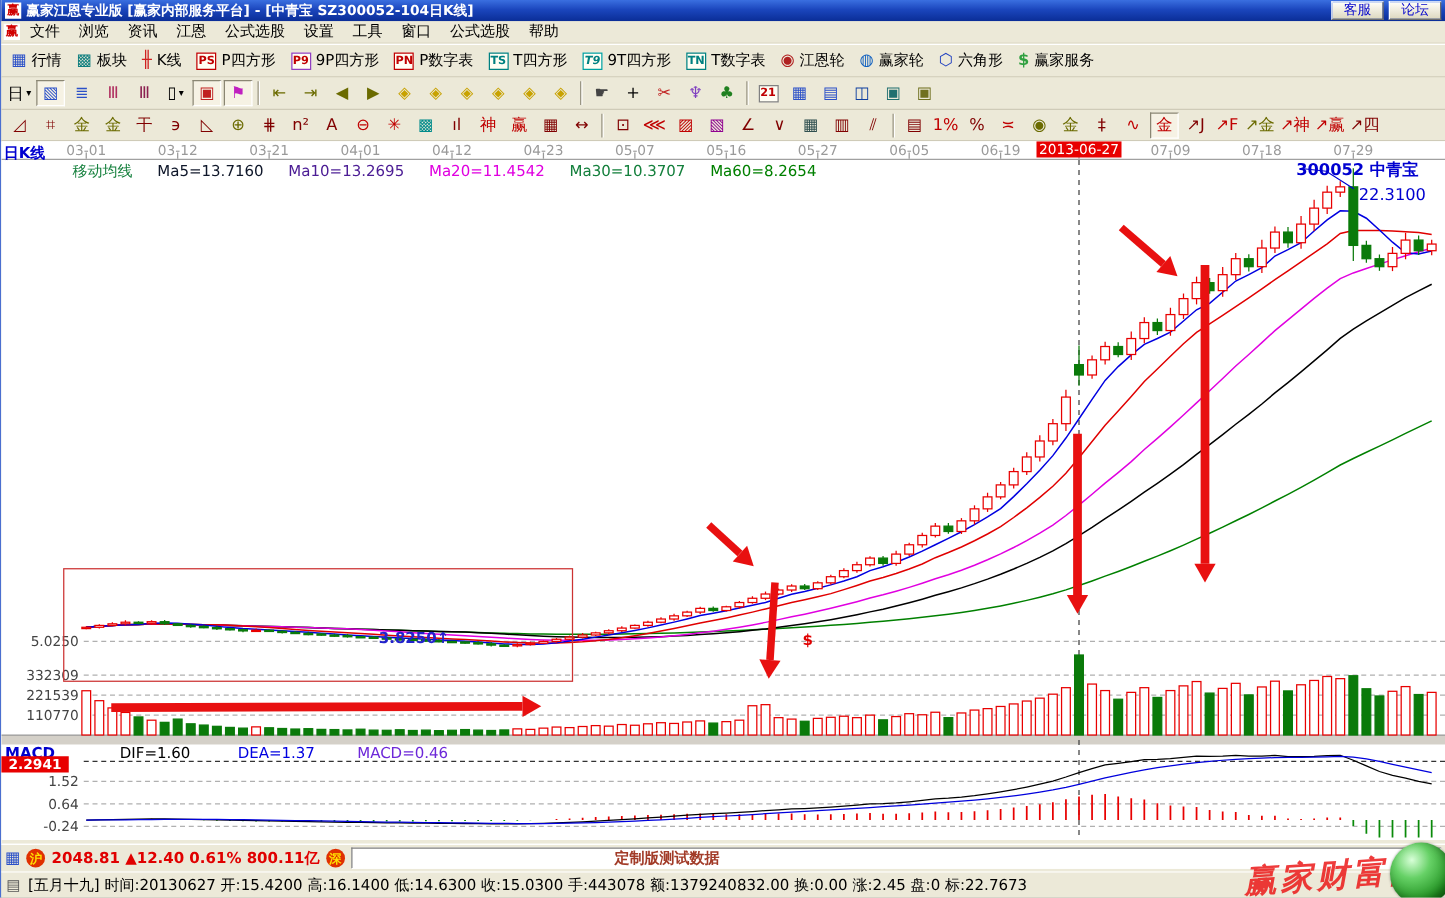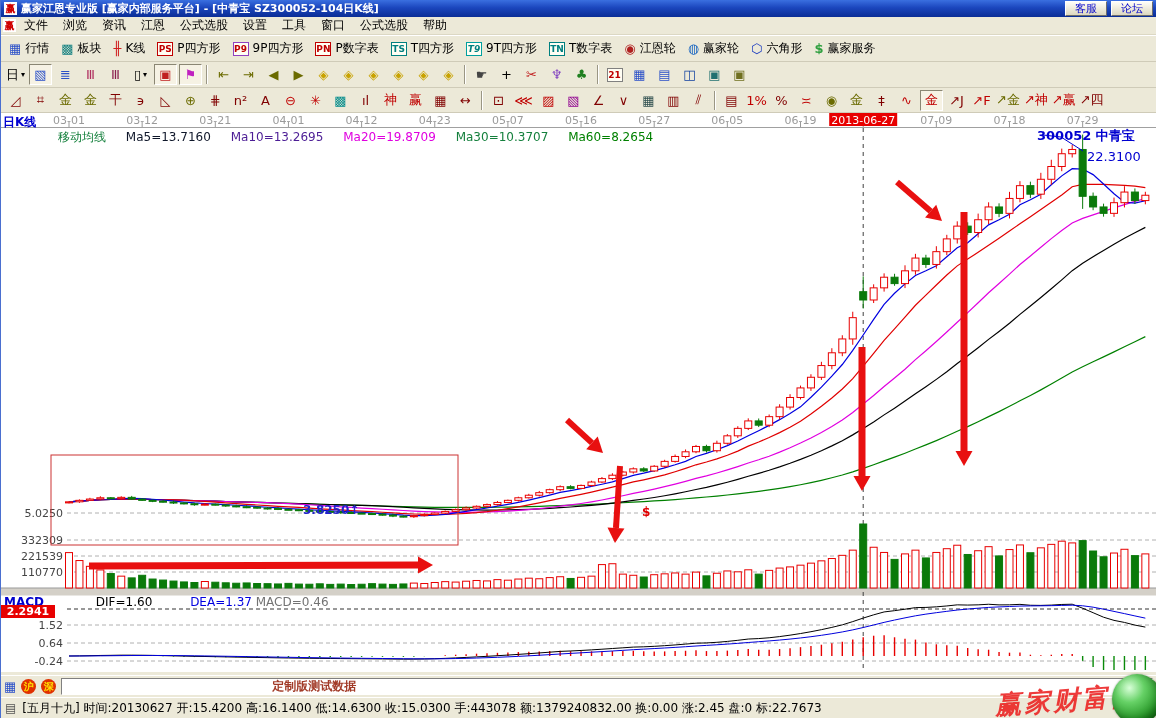--- a/index.html
+++ b/index.html
@@ -28,21 +28,21 @@
 #periodLabel{left:2px;top:1px;color:#0000d0;font-weight:bold;font-size:12px}
 #maRow{left:57px;top:16px;font-size:12px;color:#000}
 #maRow span{margin-right:16px}
 .c-b{color:#0f172a}.c-r{color:#4c1d95}.c-m{color:#e000e0}.c-k{color:#15803d}.c-g{color:#008000}
 #stockName{left:1036px;top:14px;color:#0000d0;font-weight:bold;font-size:13px}
 #priceCallout{left:1086px;top:36px;color:#0000d0;font-size:13px}
 #macdHeader{left:0;top:482px;font-size:12px}
 #macdHeader .mt{margin-left:3px;color:#0000cc;font-weight:bold}
 #macdHeader .dif{margin-left:48px;color:#000}
 #macdHeader .dea{margin-left:34px;color:#0000e0}
-#macdHeader .mcd{color:#737373}
+#macdHeader .mcd{margin-left:30px;color:#6d28d9}
 #macdBadge{left:0;top:492px;width:54px;height:13px;line-height:13px;background:#e80000;color:#fff;font-size:11px;font-weight:bold;text-align:center}
 .status1{height:22px;display:flex;align-items:center;background:#ece9d8;border-top:1px solid #fff;padding:0 3px;gap:5px;position:relative}
 .sb-icon{font-size:13px;color:#2b50c8}
 .idx-badge{width:15px;height:15px;border-radius:50%;background:#e03000;color:#ffe000;font-size:10px;font-weight:bold;display:flex;align-items:center;justify-content:center;flex:none}
 .idx-text{color:#e00000;font-weight:bold;font-size:12px;white-space:nowrap}
 .marquee{flex:1;height:17px;background:#fff;border:1px solid;border-color:#808080 #fff #fff #808080;display:flex;align-items:center;gap:48px;padding-left:210px;color:#a23b28;font-size:12px;font-weight:bold;overflow:hidden;white-space:nowrap}
 .status2{height:21px;display:flex;align-items:center;background:#ece9d8;border-top:1px solid #fff;font-size:12px;color:#000;gap:6px;padding:0 4px;white-space:nowrap}
 .sb2-icon{font-size:12px;color:#555}
 .watermark{position:absolute;right:16px;bottom:0;font-size:26px;font-weight:bold;font-style:italic;color:rgba(235,25,25,.85);transform:rotate(-4deg);letter-spacing:3px;z-index:40}
 .ball{position:absolute;right:-6px;bottom:-6px;width:50px;height:50px;border-radius:50%;z-index:50;background:radial-gradient(circle at 35% 28%,#d8ffd8 0%,#66d166 30%,#1e8f1e 70%,#0a5c0a 100%);box-shadow:inset -3px -3px 8px rgba(0,0,0,.35),0 0 2px rgba(0,0,0,.4)}
@@ -844,38 +844,39 @@
         <line x1="963" y1="99" x2="963" y2="338" stroke="#e81010" stroke-width="7"></line>
         <polygon points="963,353 954.5,338 971.5,338" fill="#e81010"></polygon>
         <text x="302" y="401" fill="#2222cc" font-size="12" text-anchor="start" font-weight="bold">3.8250↑</text>
         <text x="641" y="403" fill="#e00000" font-size="12" text-anchor="start" font-weight="bold">$</text>
       </svg>
     <div class="ov" id="periodLabel">日K线</div>
     <div class="ov" id="maRow">
       <span class="c-k">移动均线</span>
       <span class="c-b">Ma5=13.7160</span>
       <span class="c-r">Ma10=13.2695</span>
-      <span class="c-m">Ma20=19.8709</span>
+      <span class="c-m">Ma20=11.4542</span>
       <span class="c-k">Ma30=10.3707</span>
       <span class="c-g">Ma60=8.2654</span>
     </div>
     <div class="ov" id="stockName">300052 中青宝</div>
     <div class="ov" id="priceCallout">22.3100</div>
     <div class="ov" id="macdHeader">
       <span class="mt">MACD</span>
       <span class="dif">DIF=1.60</span>
       <span class="dea">DEA=1.37</span>
       <span class="mcd">MACD=0.46</span>
     </div>
     <div class="ov" id="macdBadge">2.2941</div>
   </div>
 
   <div class="status1">
     <span class="sb-icon">▦</span>
     <span class="idx-badge">沪</span>
+    <span class="idx-text">2048.81 ▲12.40 0.61% 800.11亿</span>
     <span class="idx-badge">深</span>
     <span class="marquee">
       <span>定制版测试数据</span>
     </span>
   </div>
 
   <div class="status2">
     <span class="sb2-icon">▤</span>
     <span>[五月十九] 时间:20130627 开:15.4200 高:16.1400 低:14.6300 收:15.0300 手:443078 额:1379240832.00 换:0.00 涨:2.45 盘:0 标:22.7673</span>
   </div>

